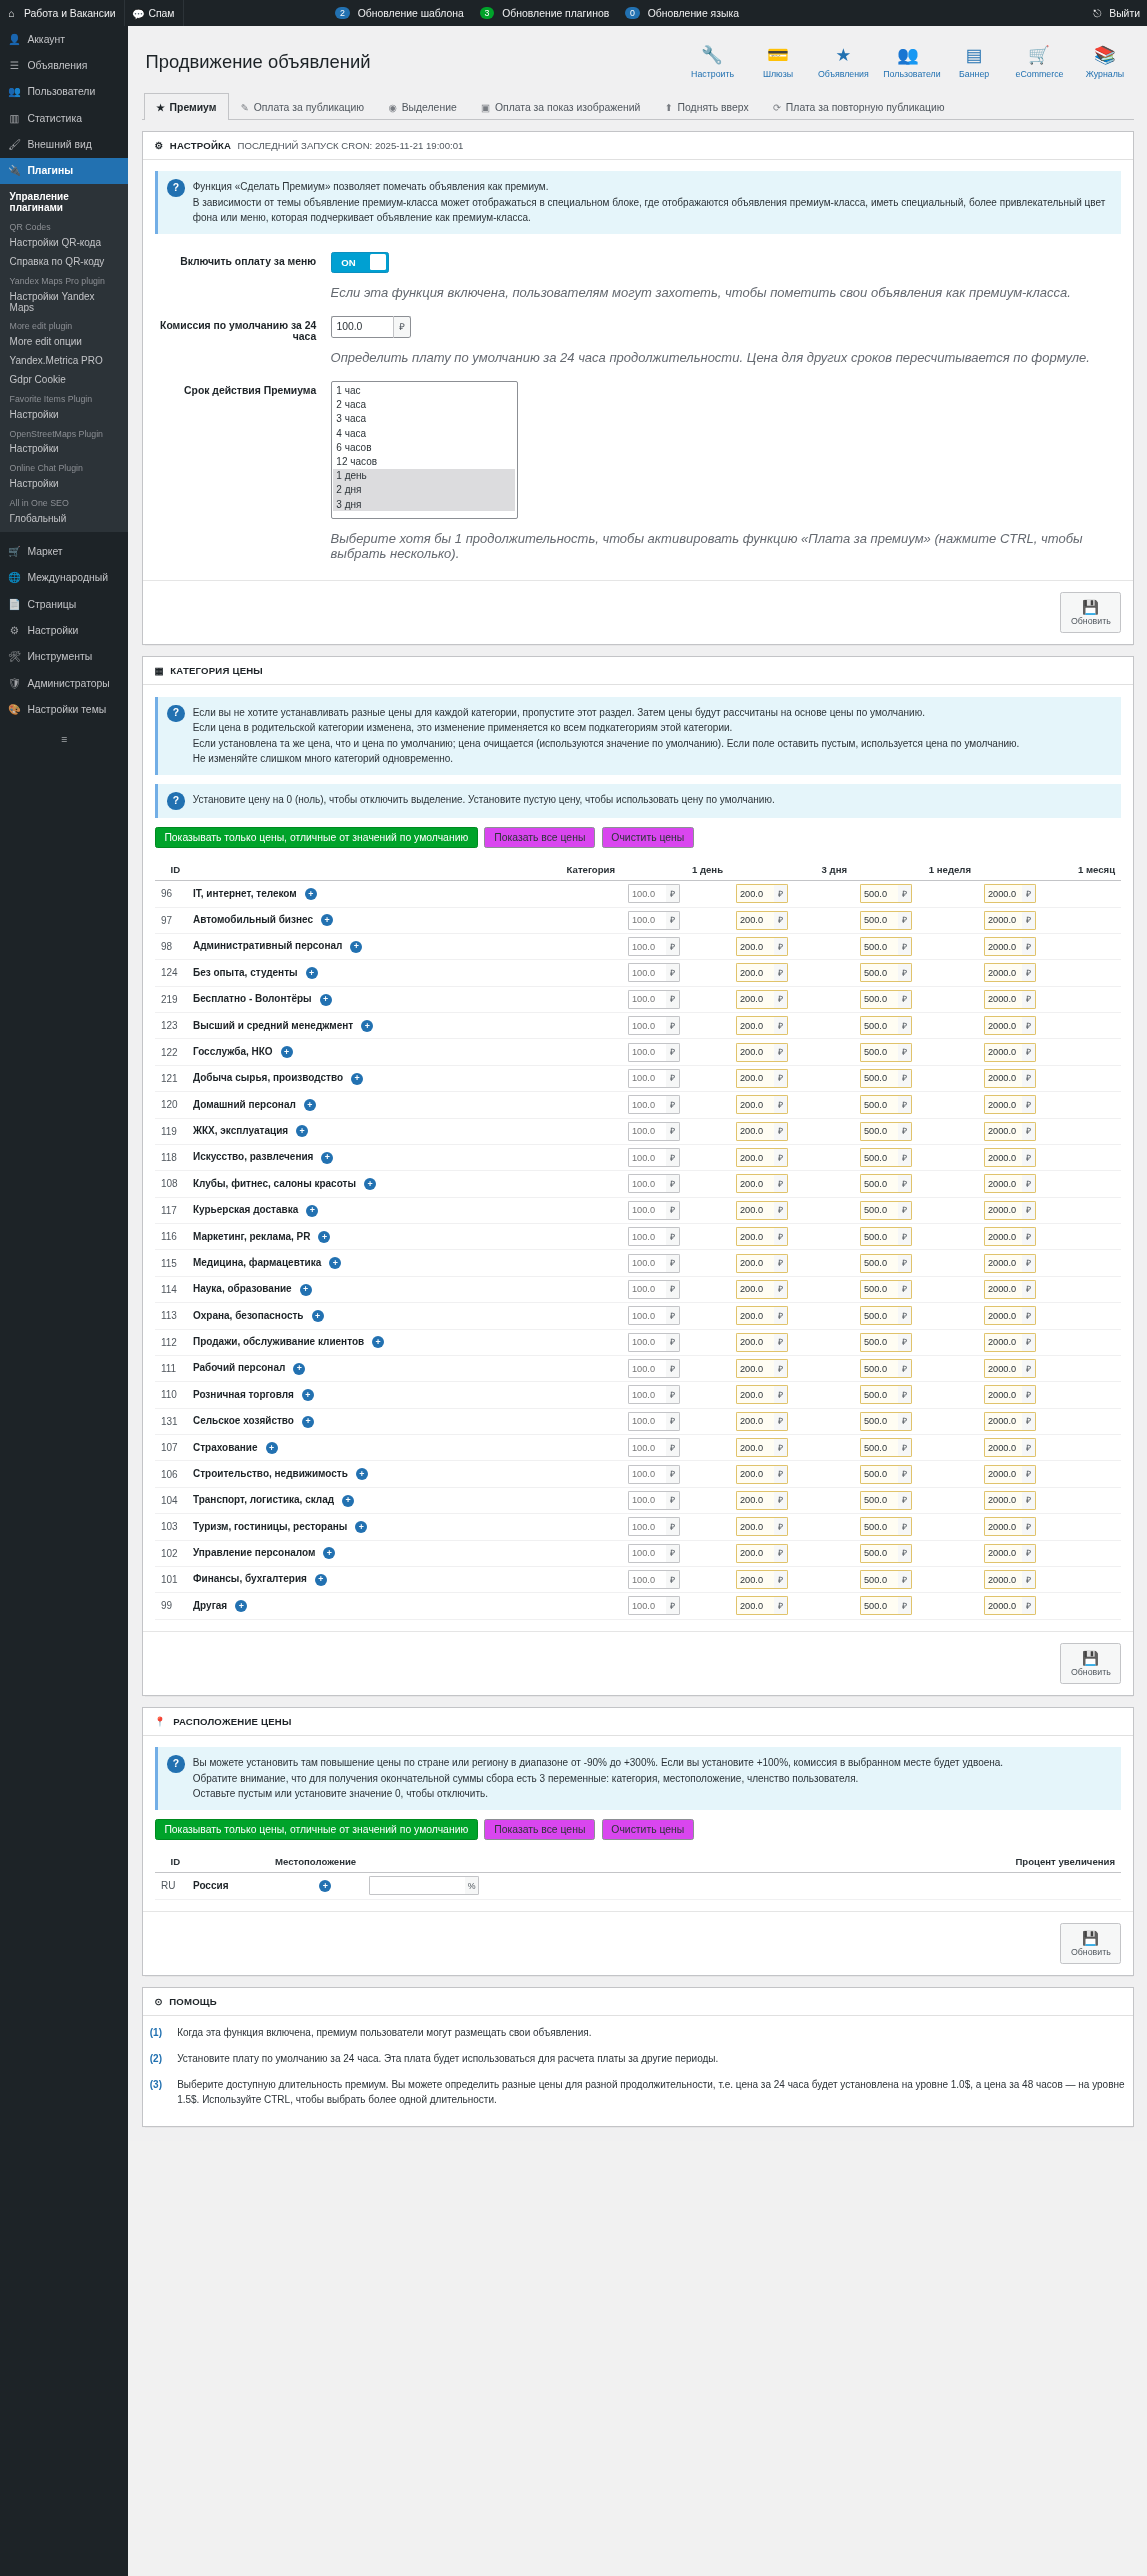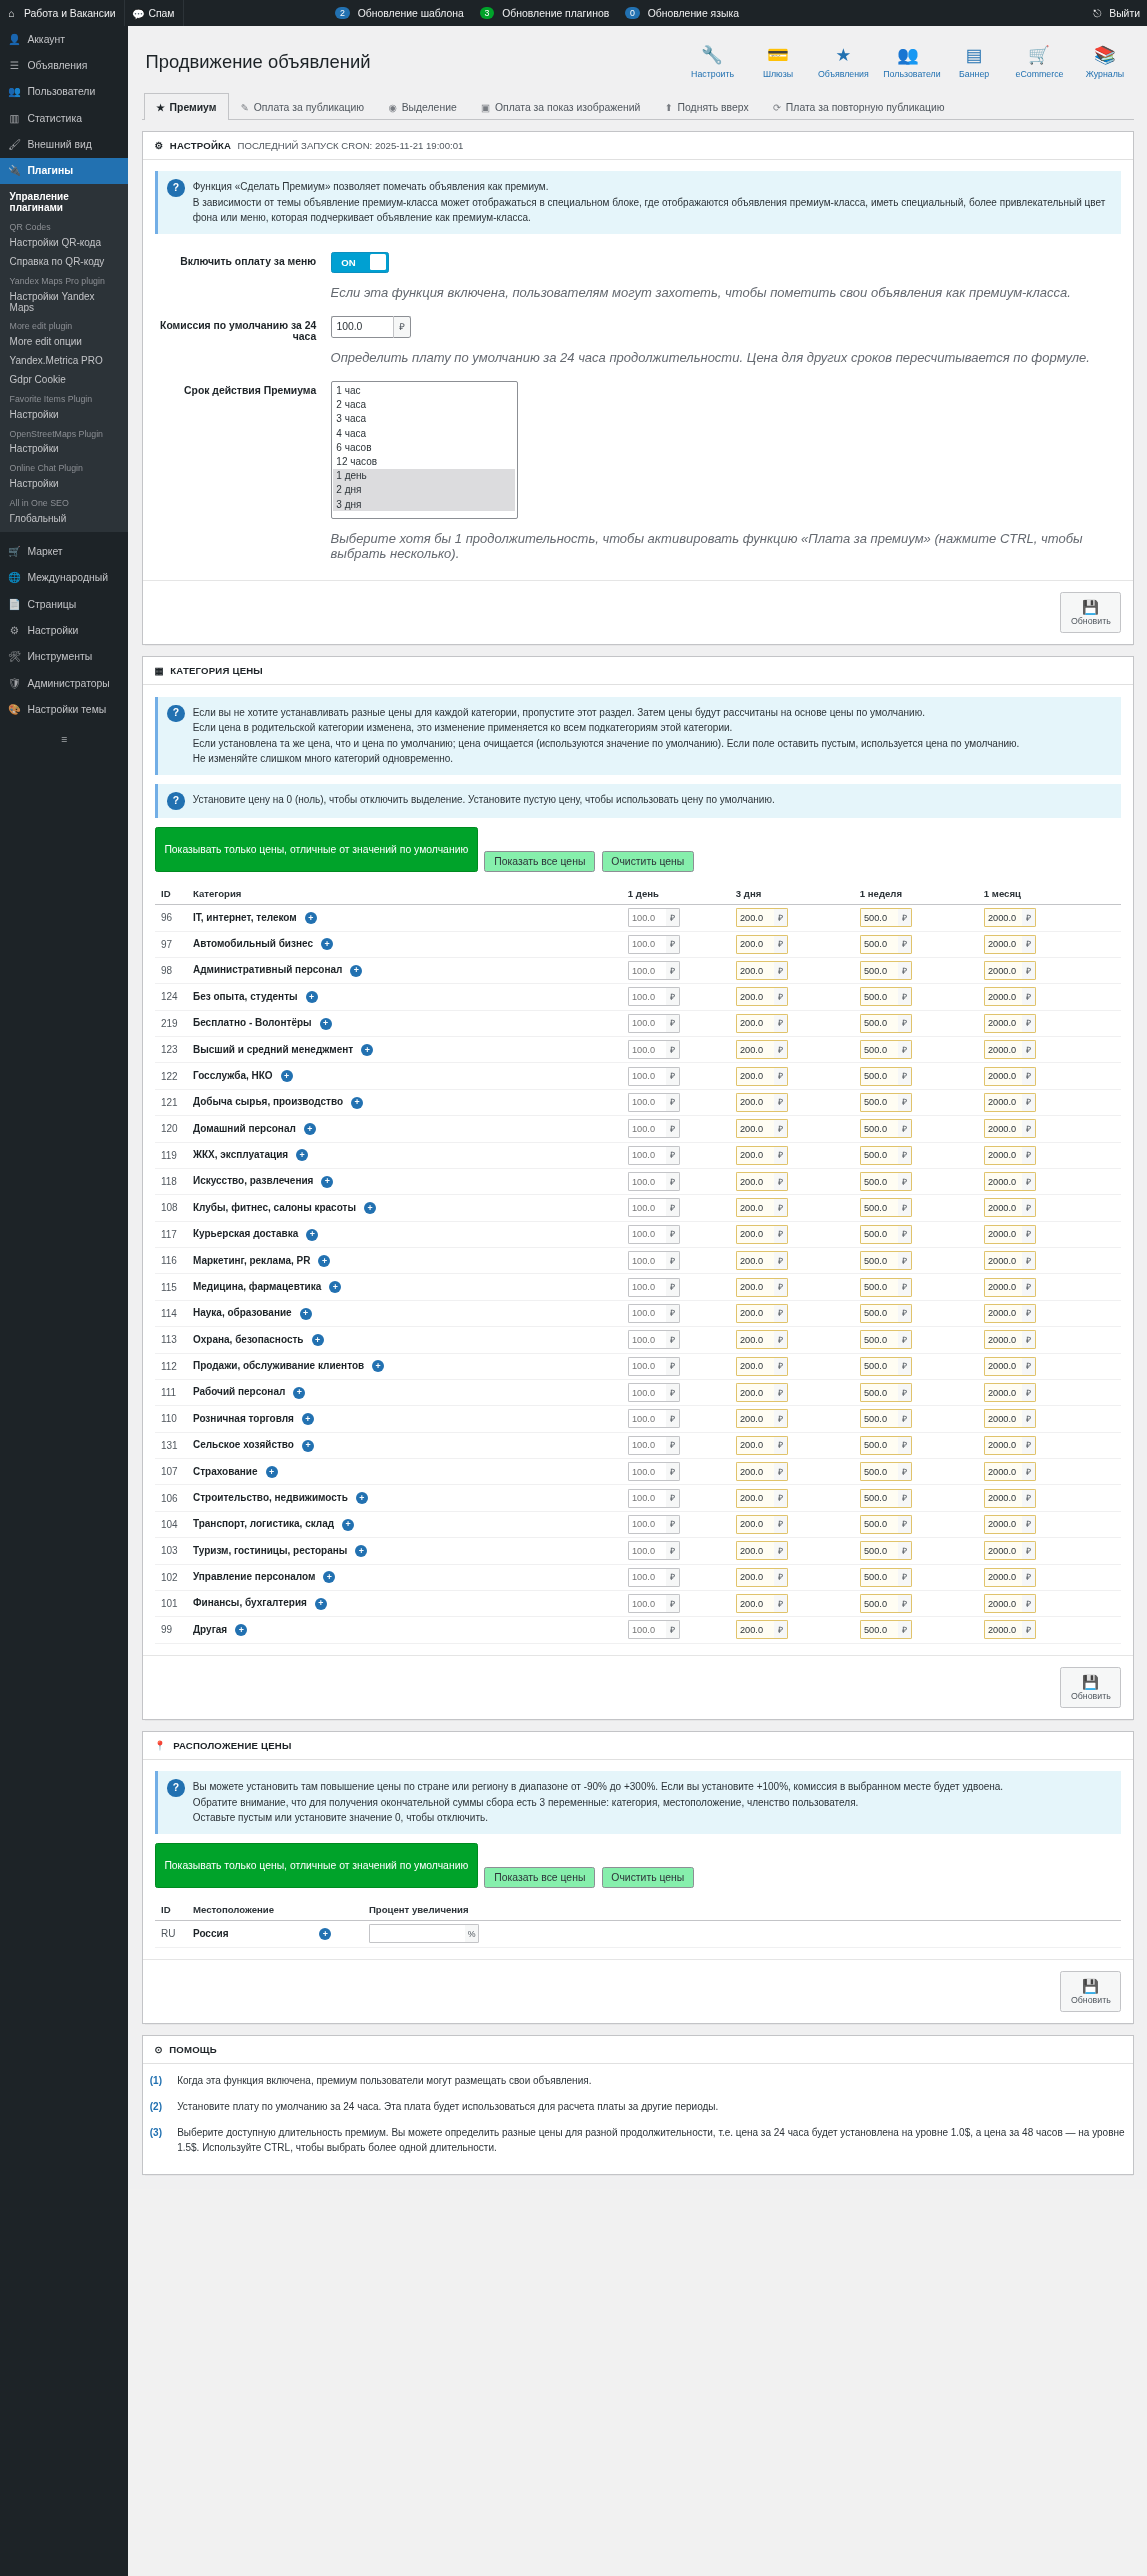--- a/index.html
+++ b/index.html
@@ -109,30 +109,30 @@
     width:187px; height:138px; border:0.8px solid #8c8f94; font-size:10px; padding:1.6px; color:#2c3338;
   }
   select.multi option { padding:1.6px 3.2px; }
   select.multi option:checked { background:#dcdcde linear-gradient(0deg,#dcdcde,#dcdcde); color:#2c3338; }
   .submit-bar { border-top:0.8px solid #e5e5e5; padding: 11.2px; display:flex; justify-content:flex-end; }
   .btn {
     display:inline-flex; align-items:center; gap:4.8px; border-radius:2.4px; font-size:10.4px;
     padding: 4px 8.8px; border:0.8px solid #2271b1; color:#2271b1; background:#f6f7f7; cursor:pointer;
   }
   .btn-green { background:#00a32a; border-color:#008a20; color:#fff; }
-  .btn-white { background:#86efac; border-color:#8c8f94; color:#2c3338;margin-top:24px; }
+  .btn-white { background:#d946ef; border-color:#8c8f94; color:#2c3338; }
   .btn-icon-big {
     flex-direction:column; padding:5.6px 9.6px; background:#f6f7f7; border:0.8px solid #c3c4c7; color:#50575e;
     font-size:8.8px; gap:1.6px; min-width:43px; align-items:center;
   }
   .btn-icon-big .bi-glyph { font-size:13.6px; color:#50575e; }
   
   table.price-table { width:100%; border-collapse:collapse; margin-top:9.6px; }
   table.price-table th {
-    text-align:left; font-size:9.6px; color:#2c3338; font-weight:600; padding:5.6px 6.4px;
+    text-align:right; font-size:9.6px; color:#2c3338; font-weight:600; padding:5.6px 6.4px;
     border-bottom:0.8px solid #c3c4c7; white-space:nowrap;
   }
   table.price-table td { padding: 3.2px 6.4px; border-bottom:0.8px solid #f0f0f1; font-size:10px; vertical-align:middle; }
   td.cat-name { font-weight:700; color:#1d2327; }
   td.id-col { color:#50575e; width:32px; }
   .plus-circle {
     width:12px; height:12px; border-radius:50%; background:#2271b1; color:#fff; display:inline-flex;
     align-items:center; justify-content:center; font-size:8.8px; line-height:1;
   }
   .price-cell { display:inline-flex; align-items:stretch; }

